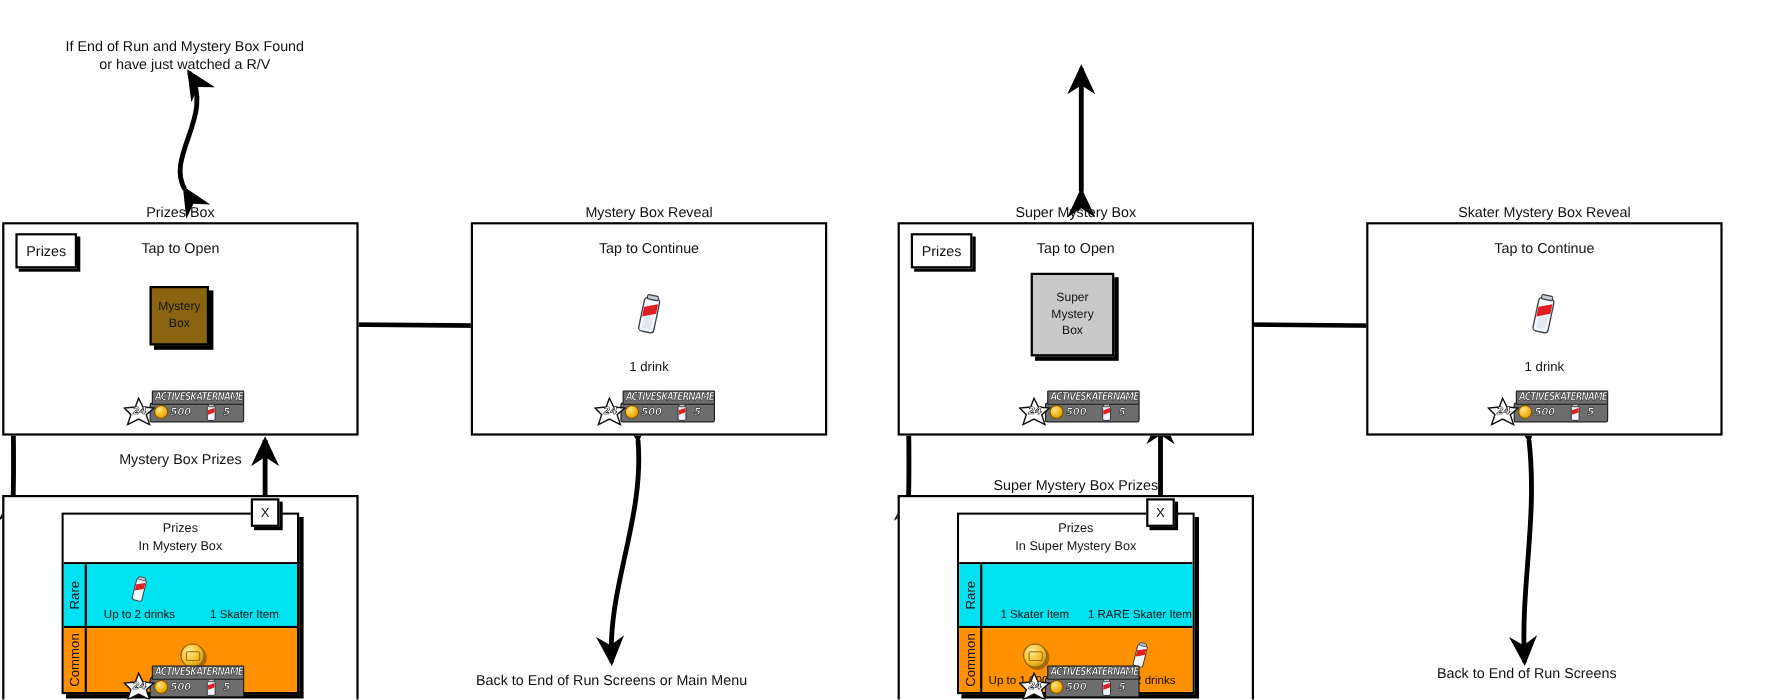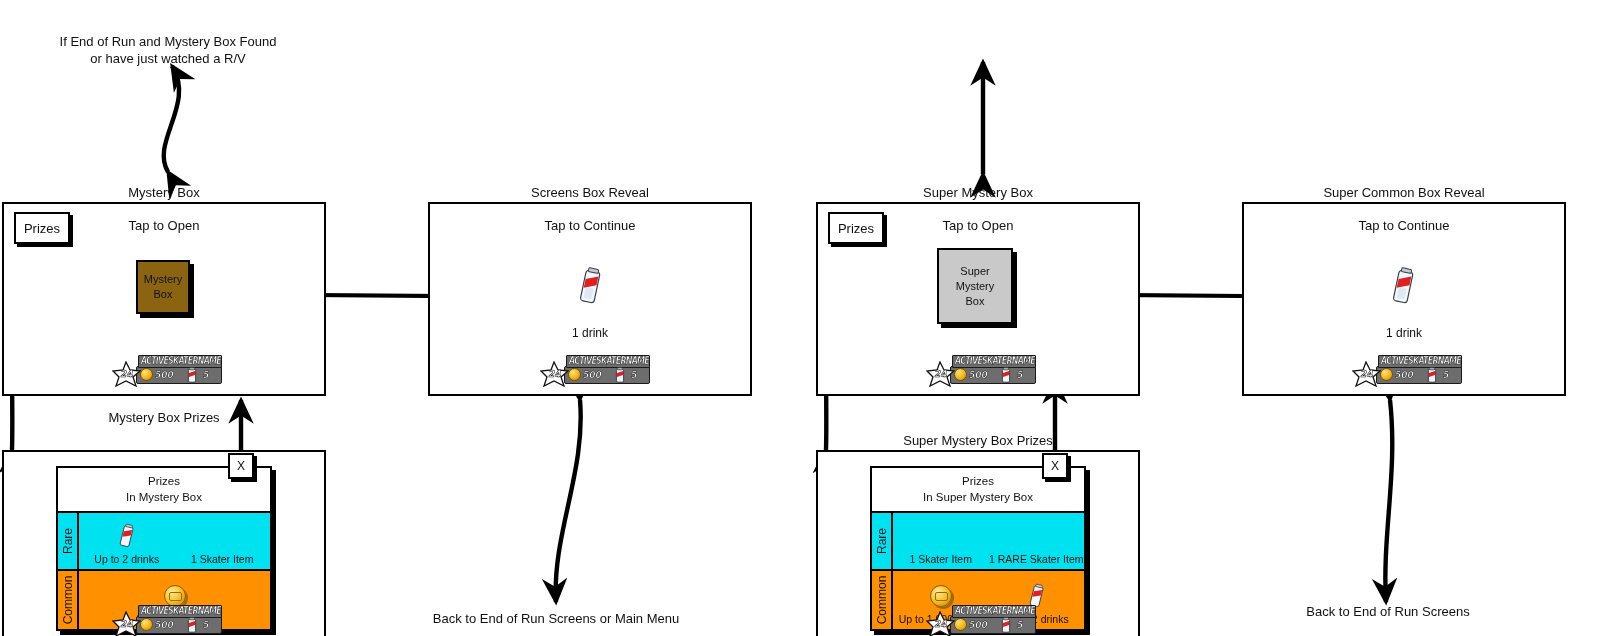--- a/index.html
+++ b/index.html
@@ -298,21 +298,21 @@
 
       <path d="M1390,368 C1398,440 1382,502 1386,570" marker-start="url(#ah)" marker-end="url(#ah)" stroke-width="4.4"></path>
     </g>
   </svg>
 
   <div class="note" style="left:48px; top:1px; width:240px;">If End of Run and Mystery Box Found</div>
   <div class="note" style="left:48px; top:18px; width:240px;">or have just watched a R/V</div>
   <div class="note" style="left:366px; top:578px; width:380px;">Back to End of Run Screens or Main Menu</div>
   <div class="note" style="left:1246px; top:571px; width:284px;">Back to End of Run Screens</div>
 
-  <div class="screen-title" style="left:2px; top:153px; width:324px;">Mystery Box</div>
+  <div class="screen-title" style="left:2px; top:153px; width:324px;">Prizes Box</div>
   <div class="screen" style="left:2px; top:170px; width:324px; height:194px;">
     <div class="screen-hint">Tap to Open</div>
   </div>
   <div class="prizes-btn" style="left:14px; top:180px; width:56px; height:32px;">
     <span>Prizes</span>
   </div>
   <div class="box-cube brown" style="left:136px; top:228px; width:54px; height:54px;">
     <span>Mystery</span>
     <span>Box</span>
   </div>
@@ -331,21 +331,21 @@
     <div class="hud-coin"></div>
     <div class="hud-coin-val">500</div>
     <svg class="hud-drink-ico" viewBox="0 0 12 16">
       <rect x="2.4" y="2.2" width="7.2" height="13" rx="1.4" fill="#eef4fb" stroke="#333" stroke-width="0.9"></rect>
       <path d="M3 6 L9 4 L9 8 L3 10 Z" fill="#e02020"></path>
       <rect x="3.4" y="0.8" width="5.2" height="2" rx="0.6" fill="#c9ced6" stroke="#333" stroke-width="0.7"></rect>
     </svg>
     <div class="hud-drink-val">5</div>
   </div>
 
-  <div class="screen-title" style="left:428px; top:153px; width:324px;">Screens Box Reveal</div>
+  <div class="screen-title" style="left:428px; top:153px; width:324px;">Mystery Box Reveal</div>
   <div class="screen" style="left:428px; top:170px; width:324px; height:194px;">
     <div class="screen-hint">Tap to Continue</div>
   </div>
   <svg style="position:absolute; left:577px; top:234px; width:26px; height:42px; z-index:4;" viewBox="0 0 26 42">
     <g transform="rotate(12 13 21)">
       <rect x="6" y="5" width="14" height="31" rx="3" fill="#f2f7fd" stroke="#3a3f46" stroke-width="1.2"></rect>
       <path d="M7 14 L19 9 L19 18 L7 23 Z" fill="#e02020"></path>
       <rect x="8" y="2.2" width="10" height="4" rx="1.2" fill="#c5cad2" stroke="#3a3f46" stroke-width="1"></rect>
       <rect x="9" y="22" width="8" height="11" rx="1" fill="#dde6f0" opacity="0.85"></rect>
     </g>
@@ -400,21 +400,21 @@
     <div class="hud-coin"></div>
     <div class="hud-coin-val">500</div>
     <svg class="hud-drink-ico" viewBox="0 0 12 16">
       <rect x="2.4" y="2.2" width="7.2" height="13" rx="1.4" fill="#eef4fb" stroke="#333" stroke-width="0.9"></rect>
       <path d="M3 6 L9 4 L9 8 L3 10 Z" fill="#e02020"></path>
       <rect x="3.4" y="0.8" width="5.2" height="2" rx="0.6" fill="#c9ced6" stroke="#333" stroke-width="0.7"></rect>
     </svg>
     <div class="hud-drink-val">5</div>
   </div>
 
-  <div class="screen-title" style="left:1242px; top:153px; width:324px;">Super Common Box Reveal</div>
+  <div class="screen-title" style="left:1242px; top:153px; width:324px;">Skater Mystery Box Reveal</div>
   <div class="screen" style="left:1242px; top:170px; width:324px; height:194px;">
     <div class="screen-hint">Tap to Continue</div>
   </div>
   <svg style="position:absolute; left:1390px; top:234px; width:26px; height:42px; z-index:4;" viewBox="0 0 26 42">
     <g transform="rotate(12 13 21)">
       <rect x="6" y="5" width="14" height="31" rx="3" fill="#f2f7fd" stroke="#3a3f46" stroke-width="1.2"></rect>
       <path d="M7 14 L19 9 L19 18 L7 23 Z" fill="#e02020"></path>
       <rect x="8" y="2.2" width="10" height="4" rx="1.2" fill="#c5cad2" stroke="#3a3f46" stroke-width="1"></rect>
       <rect x="9" y="22" width="8" height="11" rx="1" fill="#dde6f0" opacity="0.85"></rect>
     </g>

